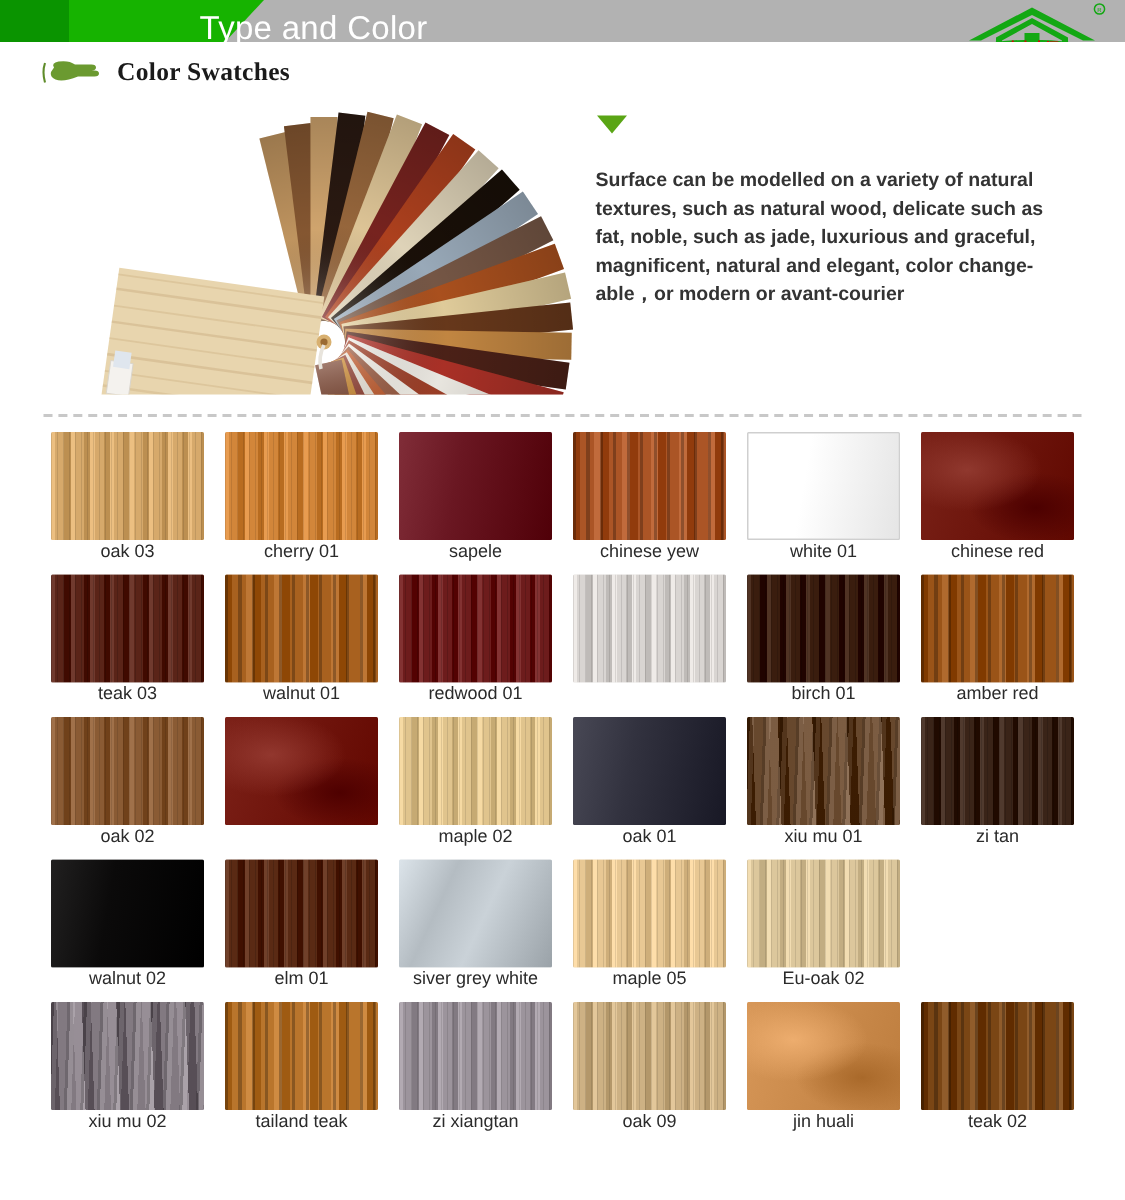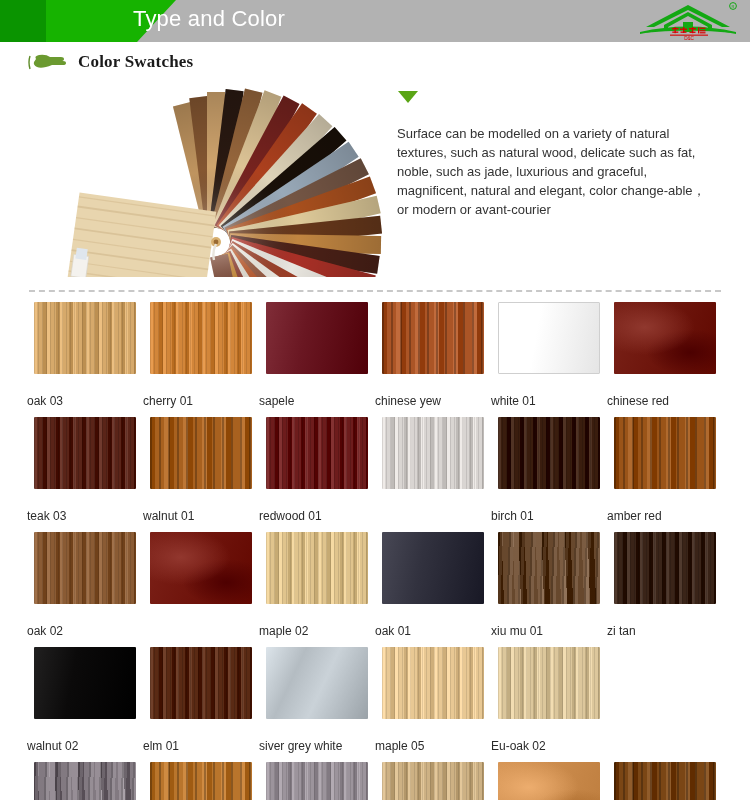--- a/index.html
+++ b/index.html
@@ -7,21 +7,21 @@
     margin: 0; padding: 0;
     width: 750px; height: 800px;
     background: #ffffff;
     font-family: "Liberation Sans", sans-serif;
     overflow: hidden;
   }
 
   
   .header {
     position: relative;
-    width: 750px; height: 42px;
+    width: 750px; height: 28px;
     background: #b2b2b2;
     overflow: hidden;
     text-align: right;
   }
   .hdr-green-dark {
     position: absolute; left: 0; top: 0;
     width: 52px; height: 42px;
     background: #0a9400;
   }
   .hdr-green-light {
@@ -66,21 +66,21 @@
     position: absolute; left: 40px; top: 0;
     width: 350px; height: 195px;
   }
   .fan-svg { width: 350px; height: 195px; display: block; }
 
   .blurb {
     position: absolute; left: 397px; top: 8px; width: 312px;
   }
   .blurb-arrow { width: 22px; height: 14px; display: block; margin-bottom: 20px; }
   .blurb-text {
-    font-size: 13px; line-height: 19px; color: #333333;
+    font-size: 13px; line-height: 19px; color: #333333; font-weight: bold;
   }
 
   
   .dashed-divider {
     width: 692px; height: 0;
     margin: 8px auto 0 auto;
     border-top: 2px dashed #c8c8c8;
   }
 
   
@@ -93,22 +93,23 @@
   .chip {
     width: 102px; height: 72px;
     margin: 0 auto;
     border-radius: 1px;
     background-color: #caa;
     position: relative;
     overflow: hidden;
   }
   .chip.bordered { border: 1px solid #cfcfcf; }
   .label {
+    text-align: center;
     font-size: 12px; color: #2b2b2b;
-    padding: 20px 0 9px 0;
+    padding: 0 0 9px 0;
     white-space: nowrap;
   }
 </style>
 </head>
 <body>
 
 <div class="header">
   <div class="hdr-green-dark"></div>
   <div class="hdr-green-light"></div>
   <div class="hdr-title">Type and Color</div>

